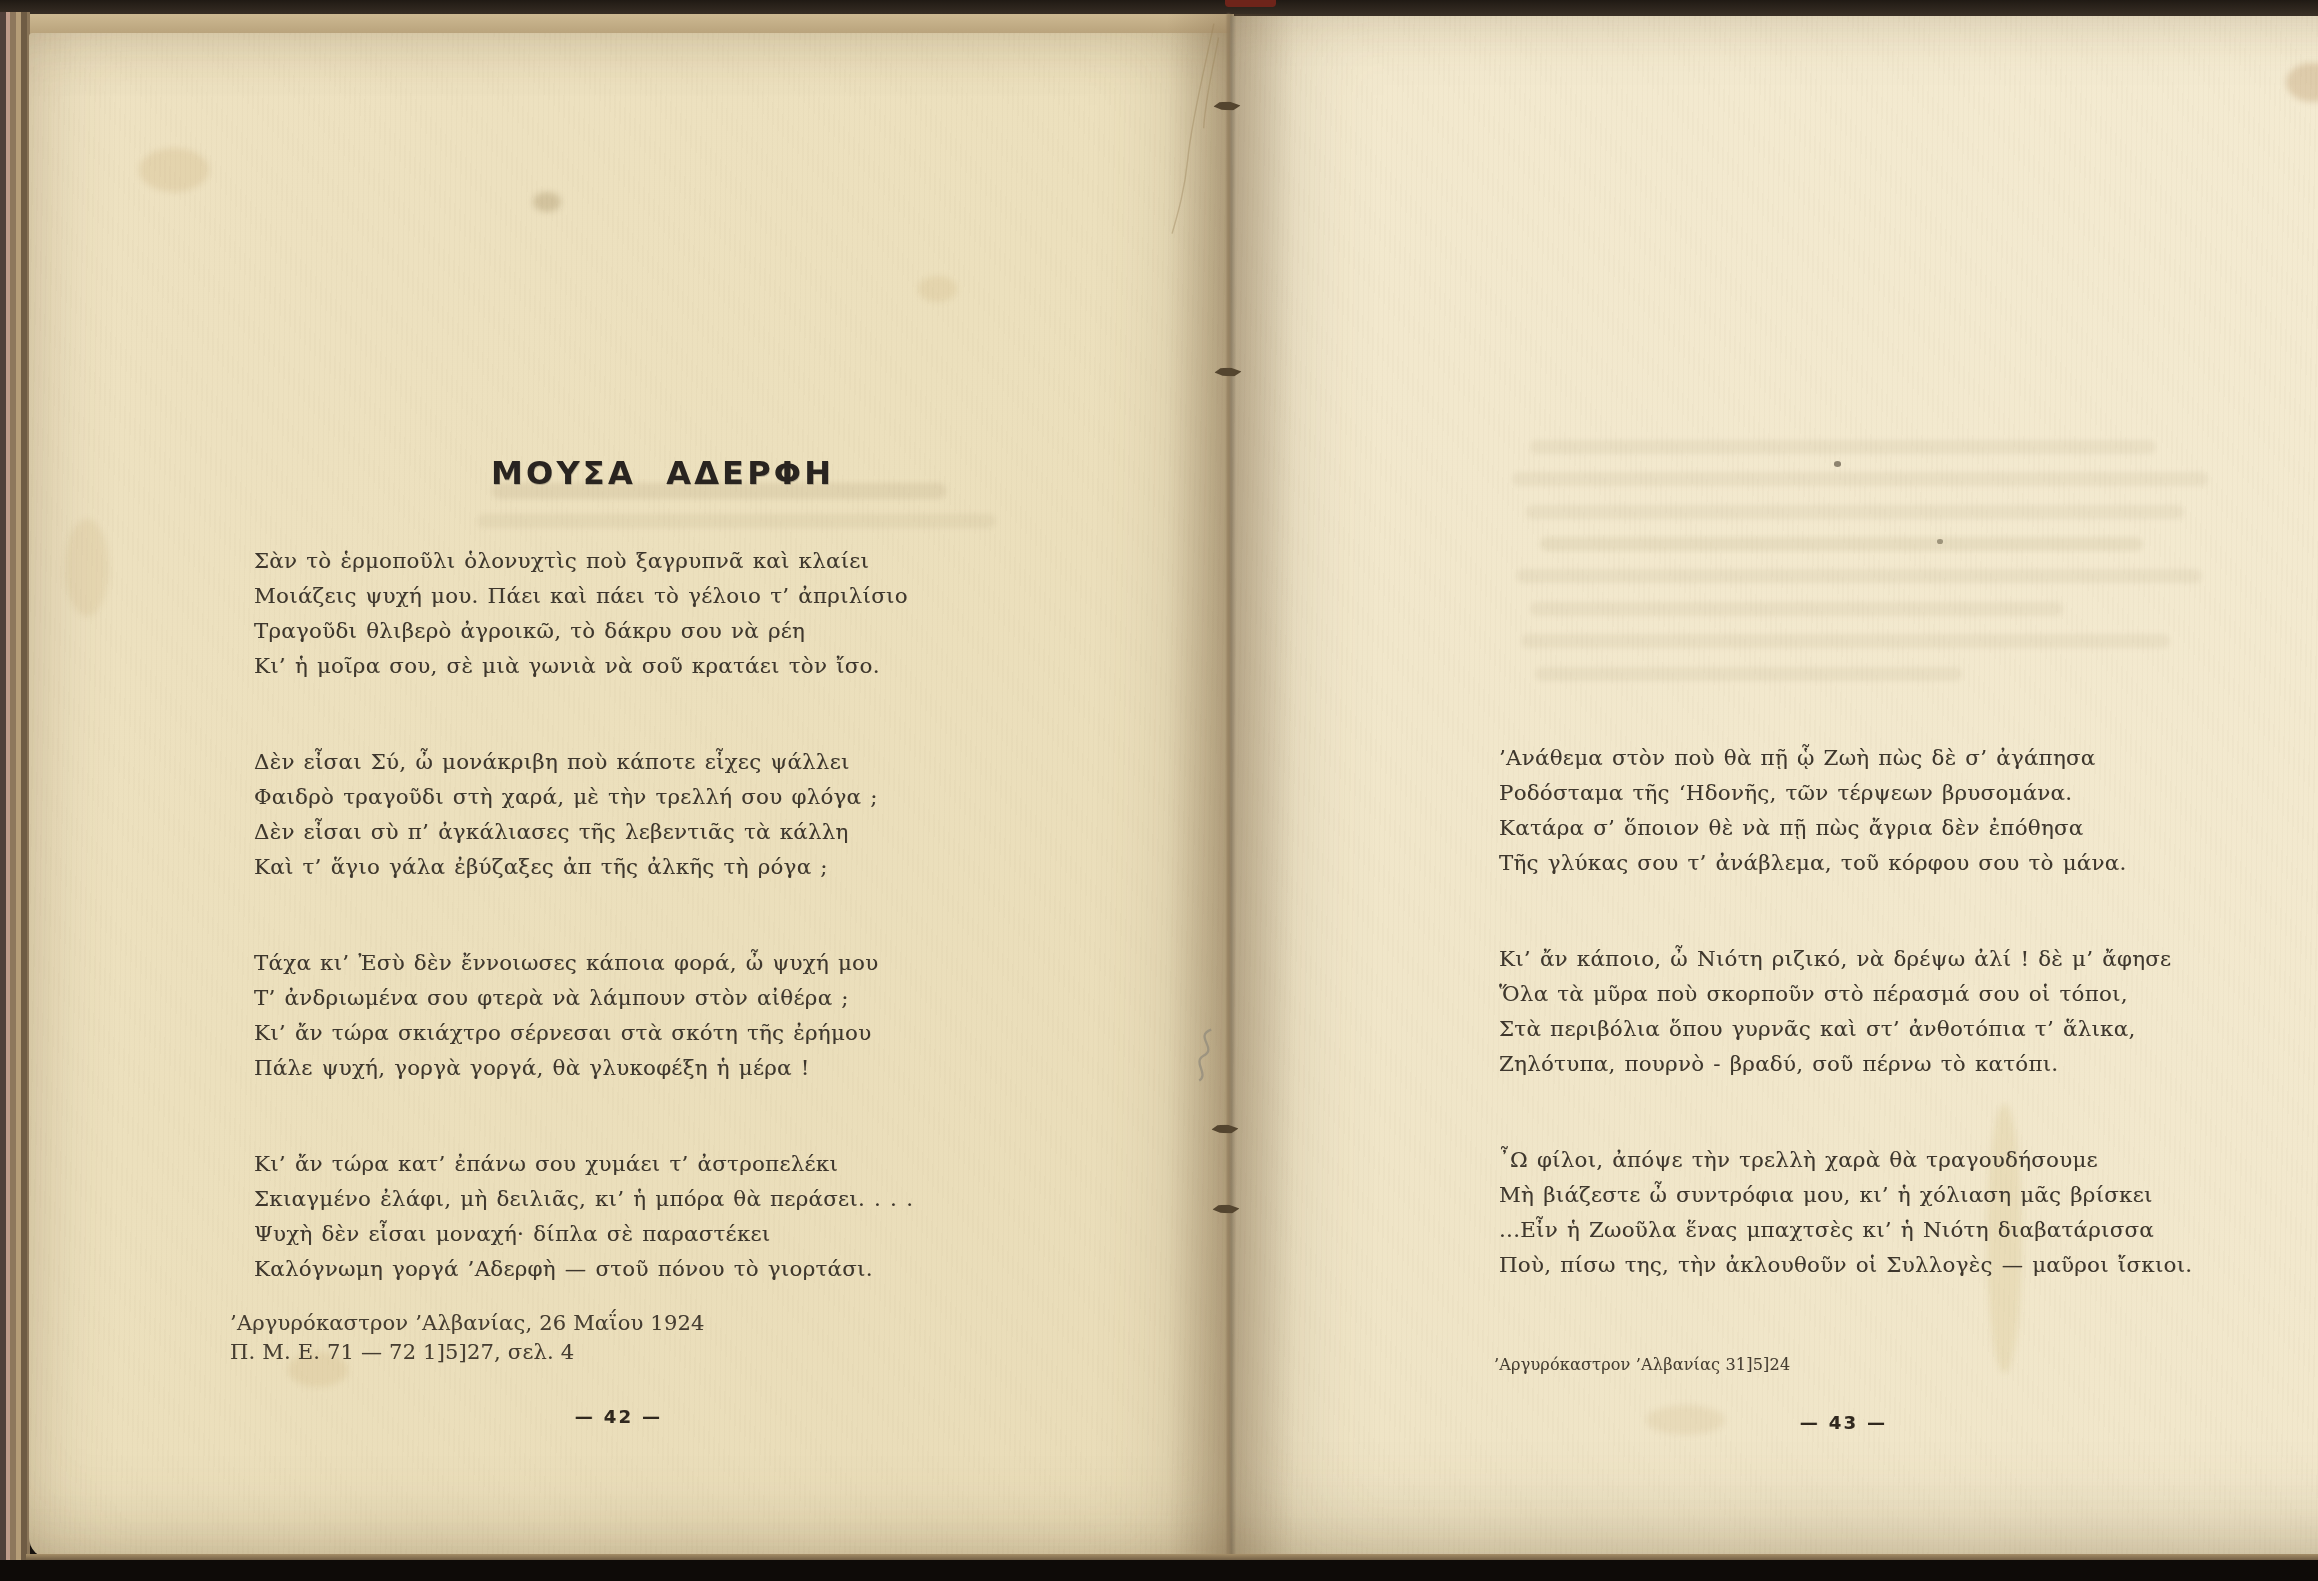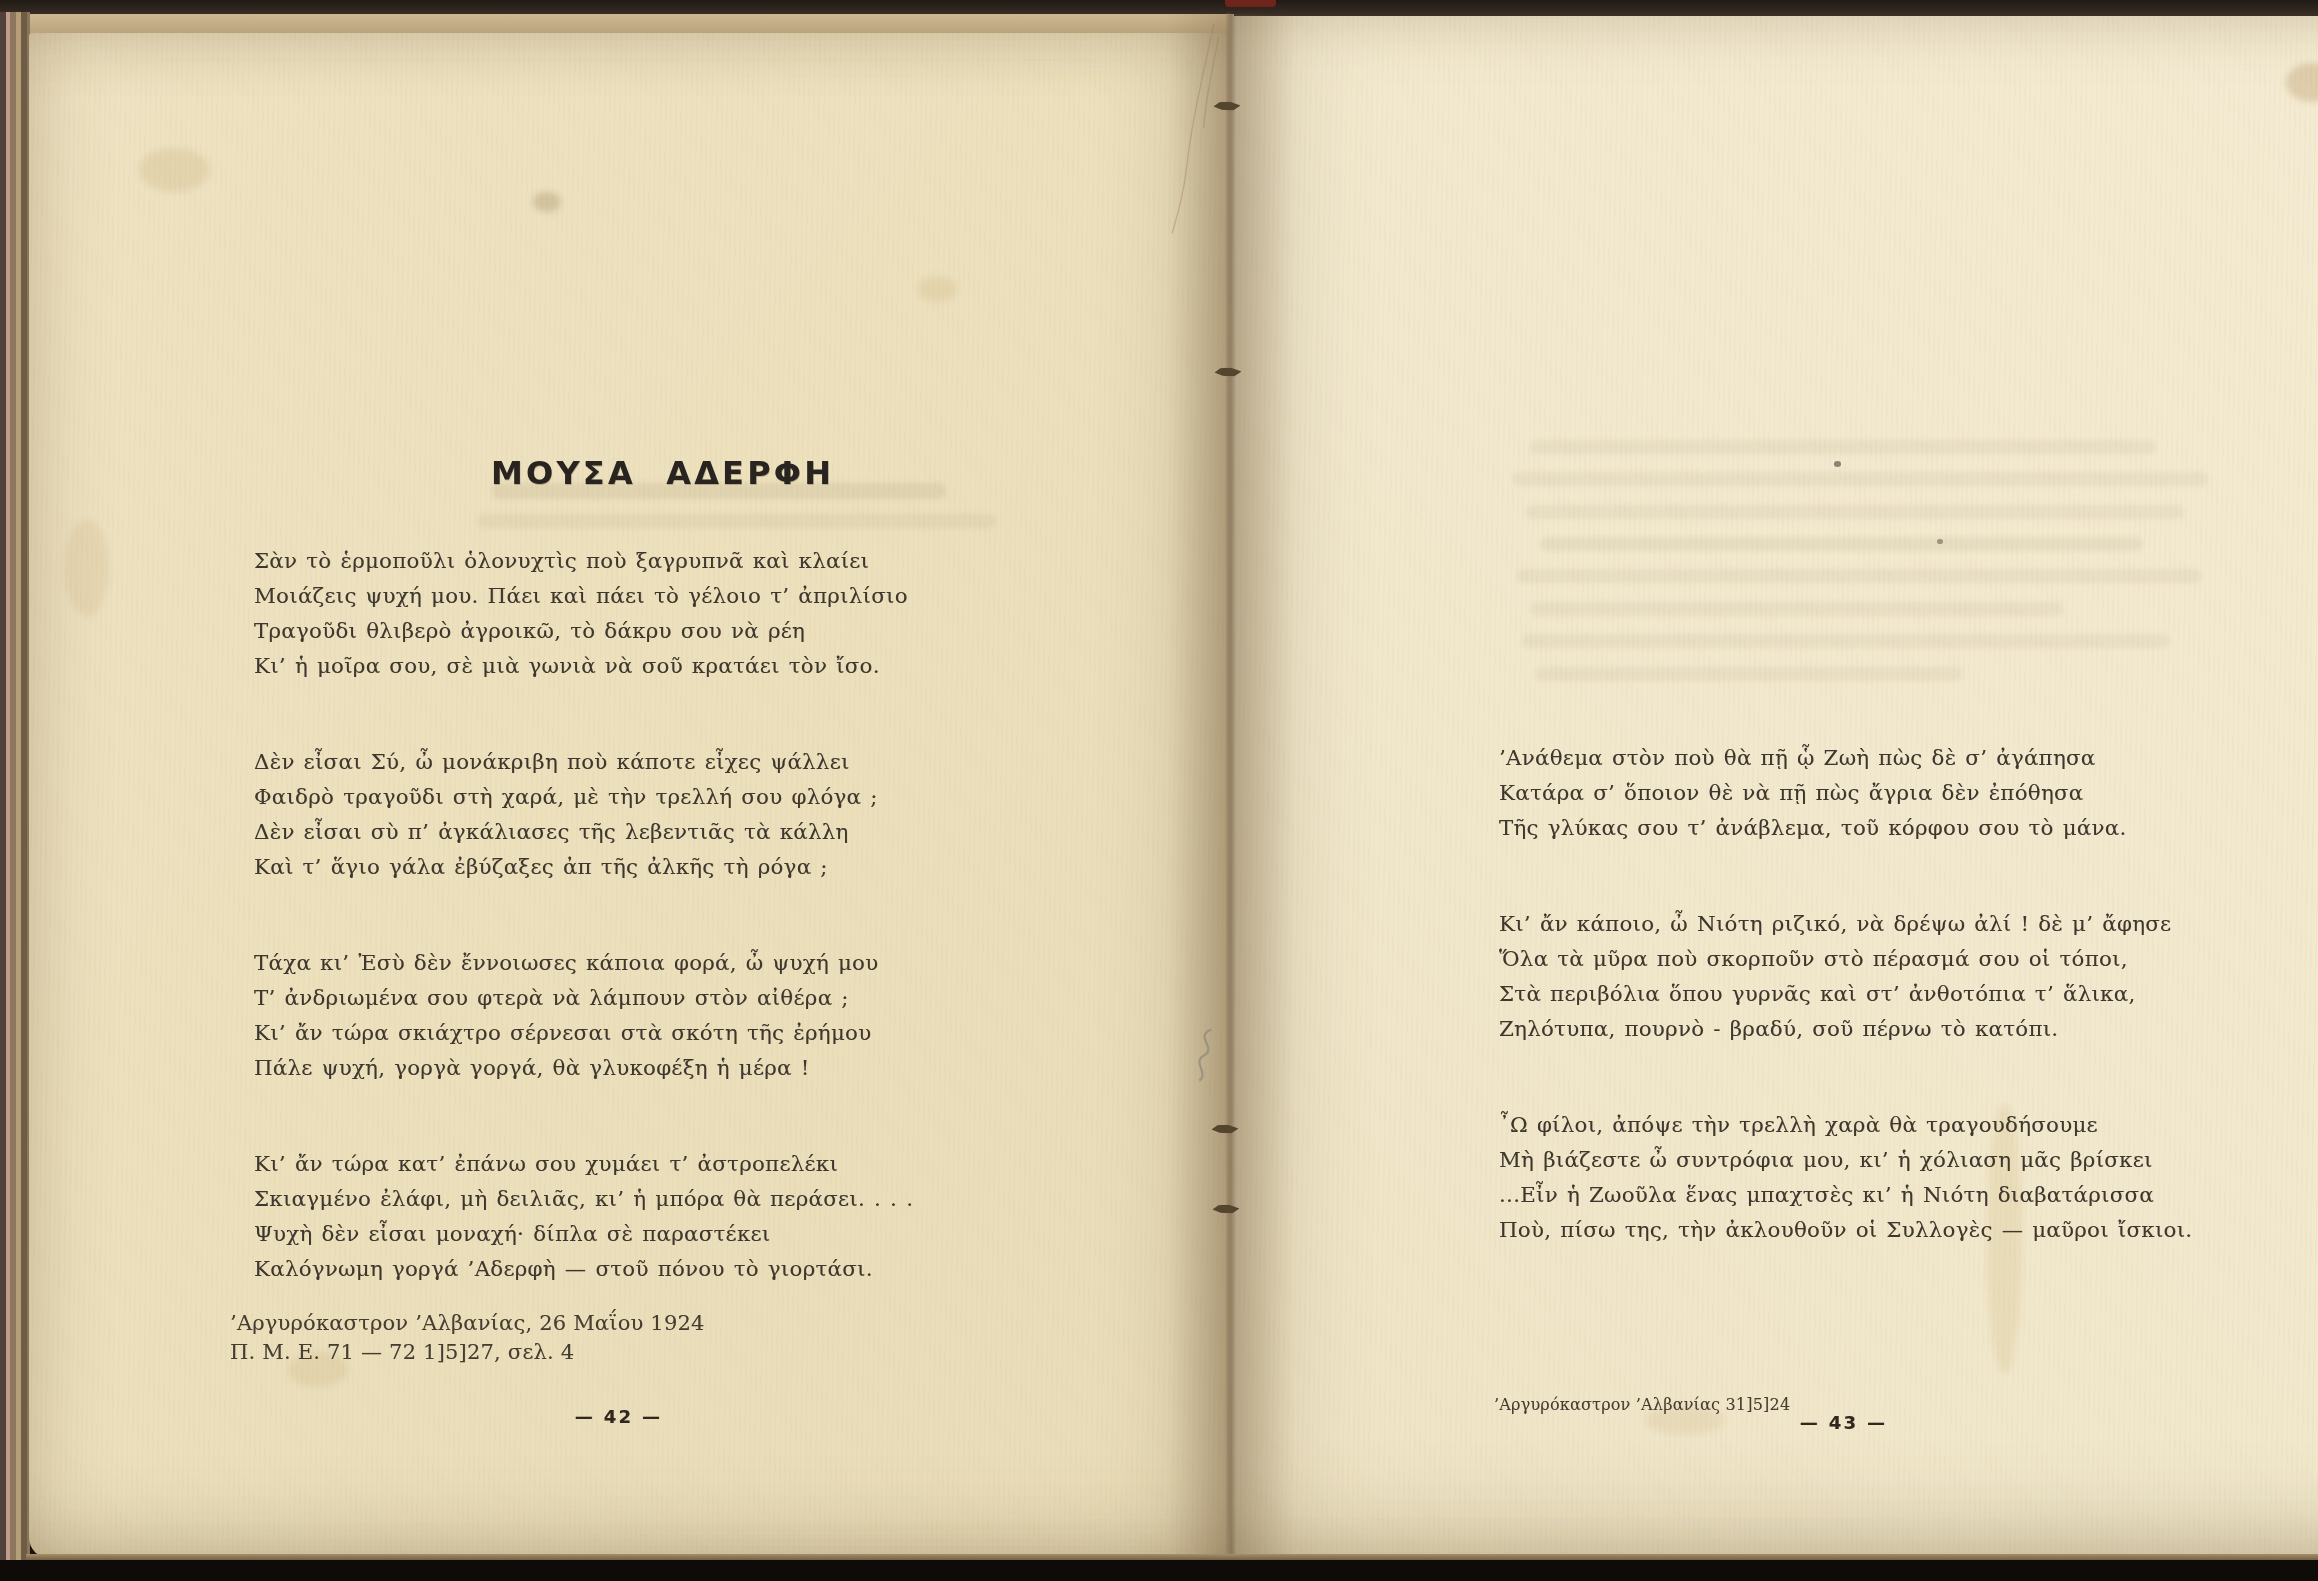--- a/index.html
+++ b/index.html
@@ -173,39 +173,40 @@
   <div class="abs footnote" style="left:230px;top:1309px;">
     <div class="line">’Αργυρόκαστρον ’Αλβανίας, 26 Μαΐου 1924</div>
     <div class="line">Π. Μ. Ε.  71 — 72   1]5]27,  σελ.  4</div>
   </div>
 
   <div class="abs page-number" style="left:526px;top:1406px;">— 42 —</div>
 
   <div class="abs poem" style="left:1494px;top:740px;">
       <div class="stanza">
         <div class="line">’Ανάθεμα στὸν ποὺ θὰ πῇ ᾧ Ζωὴ πὼς δὲ σ’ ἀγάπησα</div>
+        <div class="line">Ροδόσταμα τῆς ‘Ηδονῆς, τῶν τέρψεων βρυσομάνα.</div>
         <div class="line">Κατάρα σ’ ὅποιον θὲ νὰ πῇ πὼς ἄγρια δὲν ἐπόθησα</div>
         <div class="line">Τῆς γλύκας σου τ’ ἀνάβλεμα, τοῦ κόρφου σου τὸ μάνα.</div>
       </div>
       <div class="stanza">
         <div class="line">Κι’ ἄν κάποιο, ὦ Νιότη ριζικό, νὰ δρέψω ἀλί ! δὲ μ’ ἄφησε</div>
         <div class="line">Ὅλα τὰ μῦρα ποὺ σκορποῦν στὸ πέρασμά σου οἱ τόποι,</div>
         <div class="line">Στὰ περιβόλια ὅπου γυρνᾶς καὶ στ’ ἀνθοτόπια τ’ ἅλικα,</div>
         <div class="line">Ζηλότυπα, πουρνὸ - βραδύ, σοῦ πέρνω τὸ κατόπι.</div>
       </div>
       <div class="stanza">
         <div class="line">῏Ω φίλοι, ἀπόψε τὴν τρελλὴ χαρὰ θὰ τραγουδήσουμε</div>
         <div class="line">Μὴ βιάζεστε ὦ συντρόφια μου, κι’ ἡ χόλιαση μᾶς βρίσκει</div>
         <div class="line">...Εἶν ἡ Ζωοῦλα ἕνας μπαχτσὲς κι’ ἡ Νιότη διαβατάρισσα</div>
         <div class="line">Ποὺ, πίσω της, τὴν ἀκλουθοῦν οἱ Συλλογὲς — μαῦροι ἴσκιοι.</div>
       </div>
     </div>
 
   <div class="abs footnote" style="left:1494px;top:1350px;">
-    <div class="line" style="font-size:16px;margin-top:40px;">’Αργυρόκαστρον ’Αλβανίας 31]5]24</div>
+    <div class="line" style="font-size:16px;">’Αργυρόκαστρον ’Αλβανίας 31]5]24</div>
   </div>
 
   <div class="abs page-number" style="left:1751px;top:1404px;margin-top:8px;">— 43 —</div>
 
   <div class="abs bottom-underpages"></div>
   <div class="abs bottom-edge"></div>
 
 </div>
 
 

